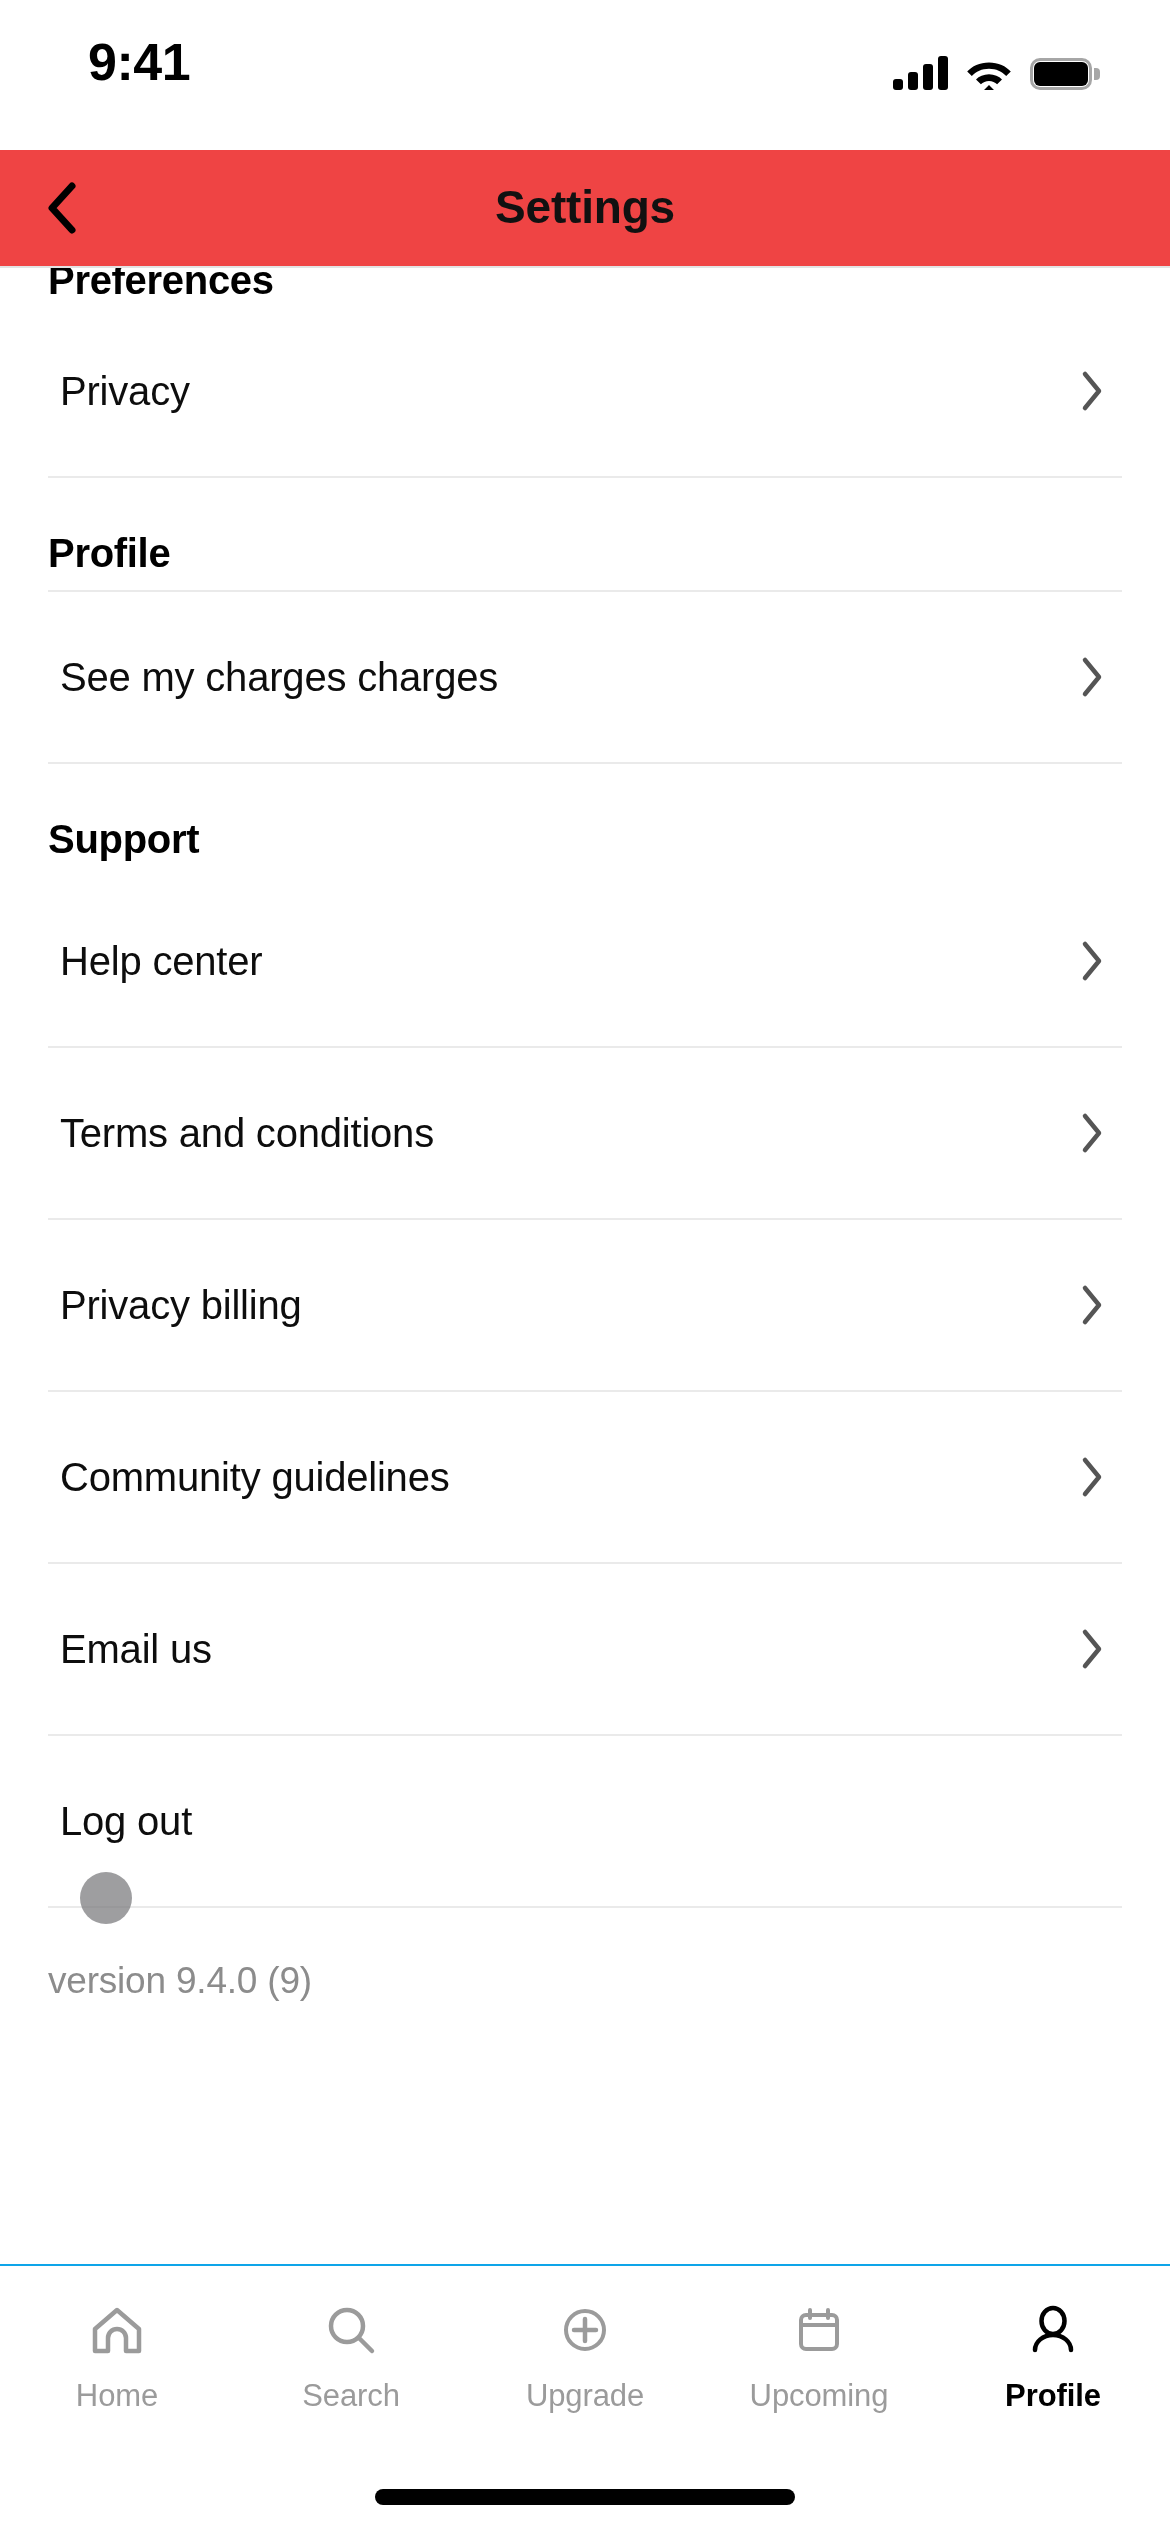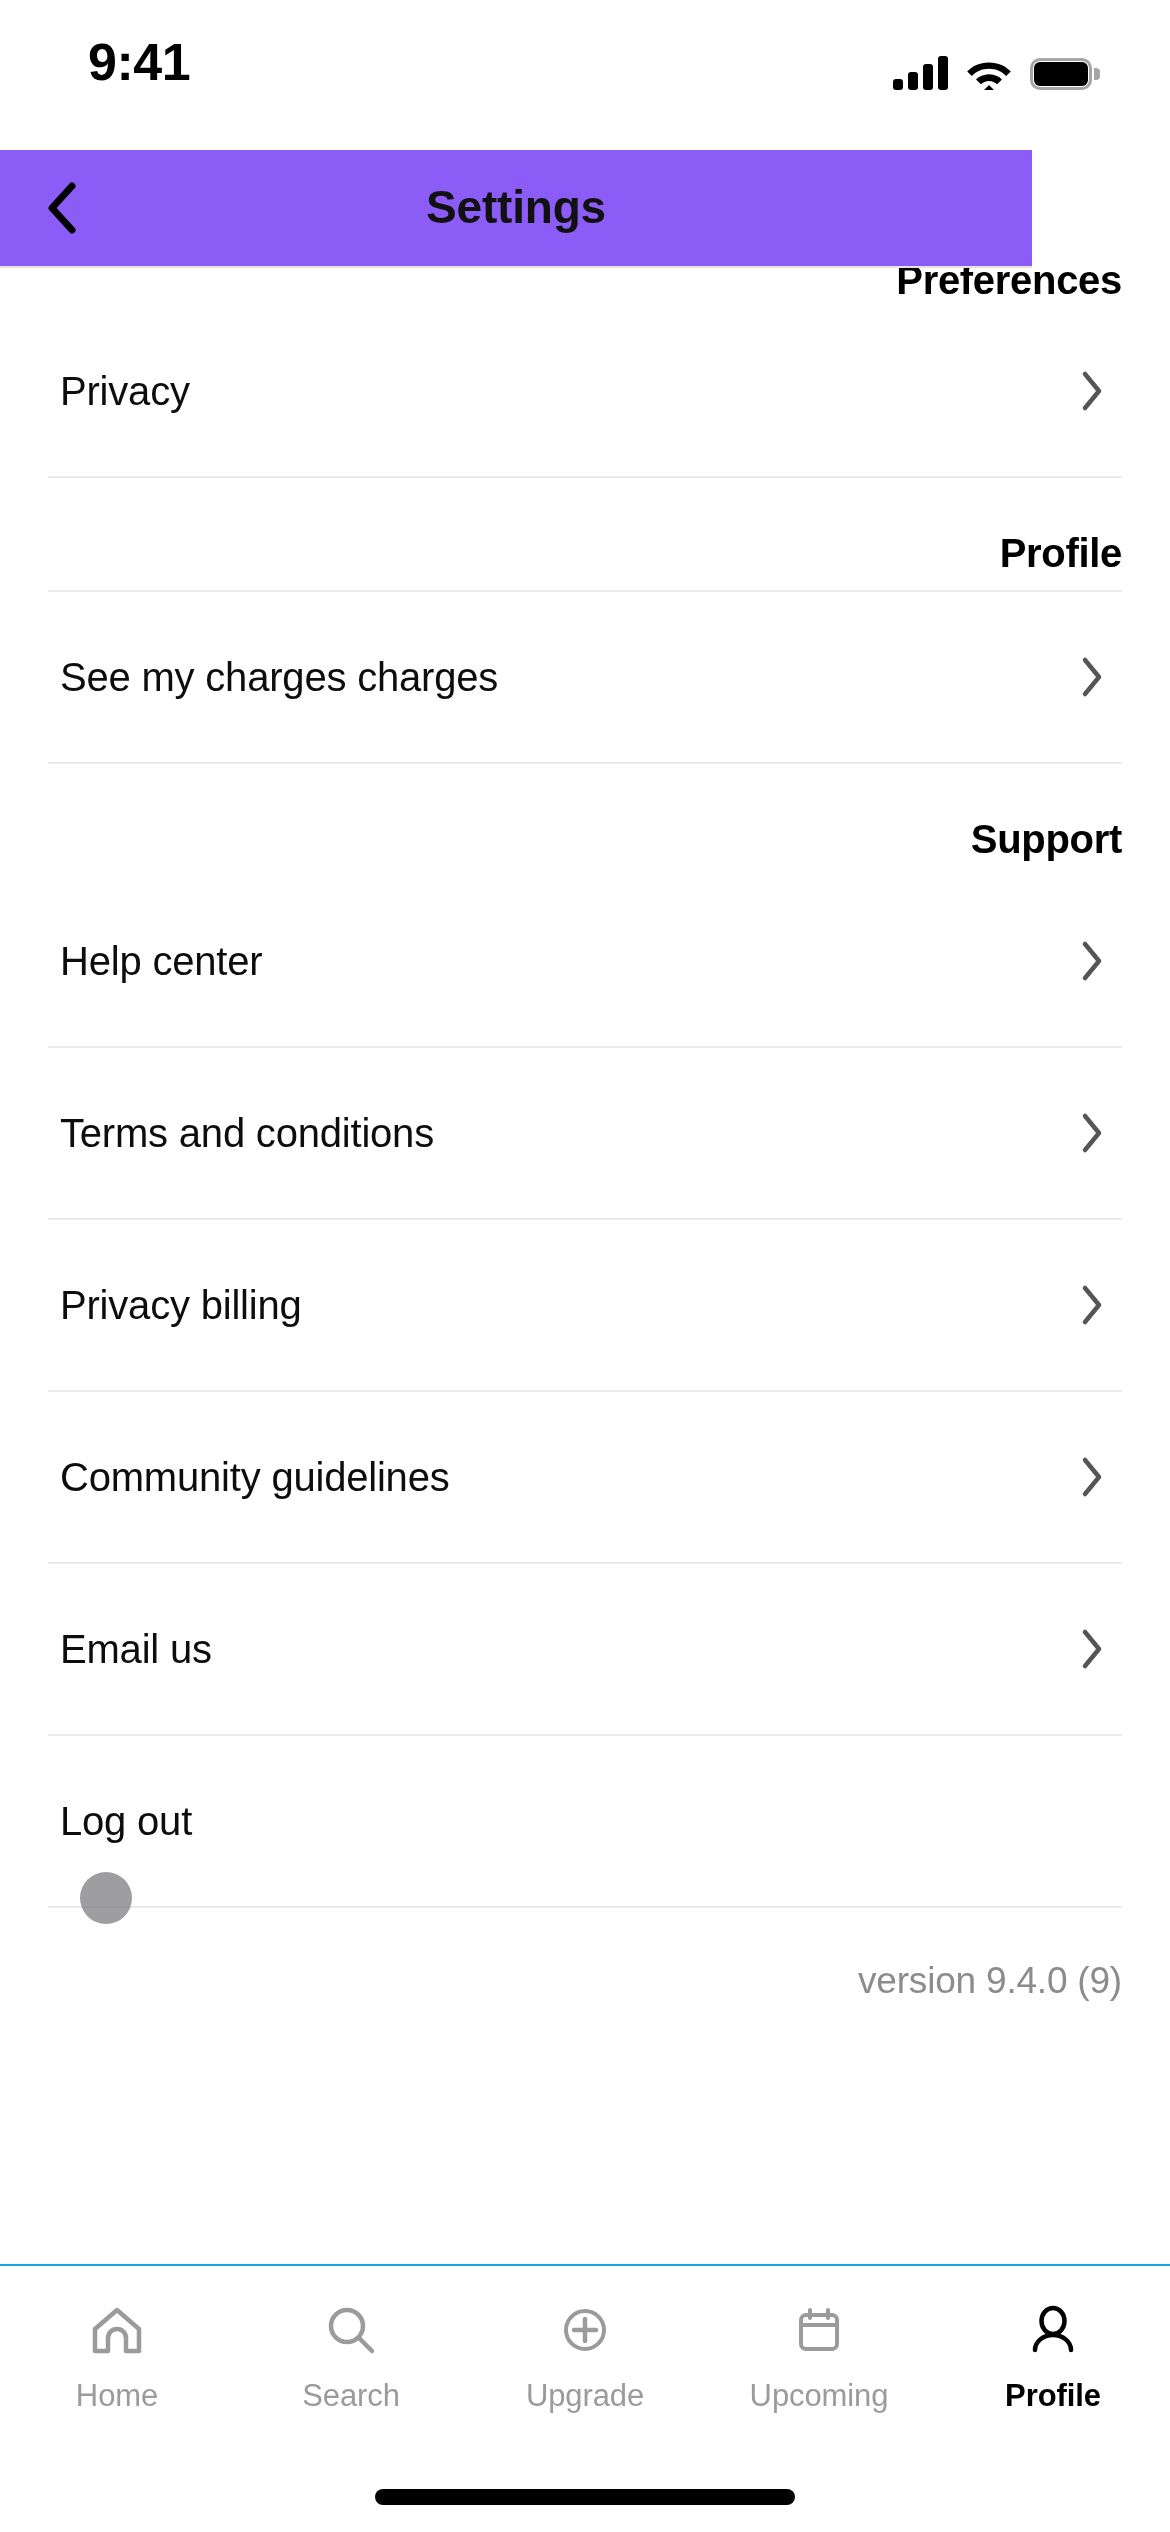--- a/index.html
+++ b/index.html
@@ -36,37 +36,37 @@
     position:absolute; left:4px; top:4px; bottom:4px; right:4px;
     background:#000; border-radius:6px;
   }
   .batt-nub {
     position:absolute; right:-8px; top:10px; width:6px; height:12px;
     background:rgba(0,0,0,0.35); border-radius:0 4px 4px 0;
   }
 
   
   .navbar {
-    position:absolute; top:150px; left:0; width:1032px; height:118px;
-    border-bottom:2px solid #e3e3e3; background:#8b5cf6; z-index:6;
+    position:absolute; top:150px; left:0; width:1170px; height:118px;
+    border-bottom:2px solid #e3e3e3; background:#ef4444; z-index:6;
   }
   .nav-back {
     position:absolute; left:34px; top:32px; width:56px; height:56px;
     display:flex; align-items:center; justify-content:center;
   }
   .nav-title {
     position:absolute; left:0; right:0; top:30px;
     text-align:center; font-size:46px; font-weight:600; color:#111;
     letter-spacing:-0.2px;
   }
 
   
   .content {
     position:absolute; top:268px; left:0; width:1170px; bottom:268px;
-    overflow:hidden; background:#fff;text-align:right;
+    overflow:hidden; background:#fff;
   }
   .sec-head {
     font-size:40px; font-weight:700; color:#000;
     padding:0 48px; letter-spacing:-0.3px;
   }
   .sec-head.clipped { height:46px; line-height:40px; margin-top:-8px; overflow:hidden; }
   .sec-head.normal { height:112px; line-height:150px; }
 
   .row {
     position:relative; height:170px; padding:0 60px;

